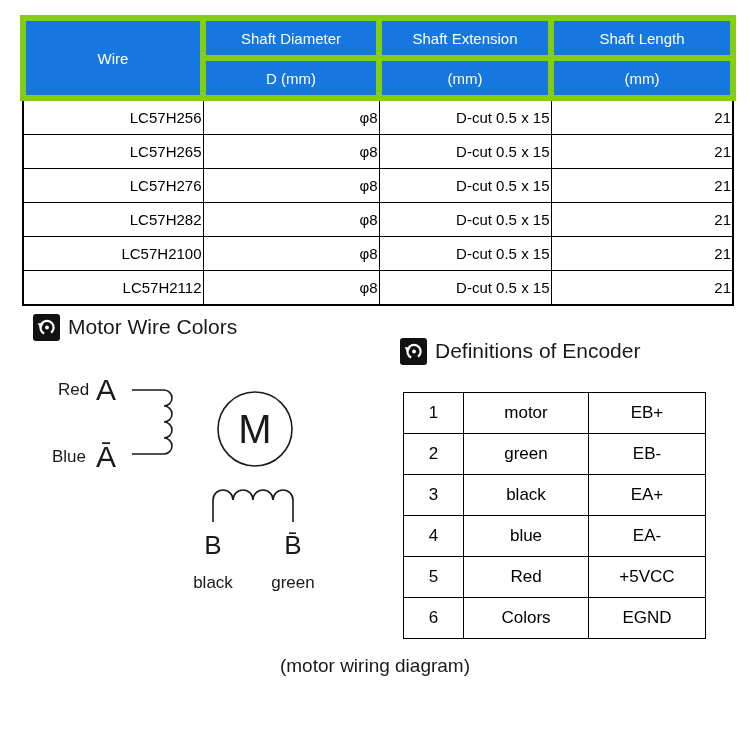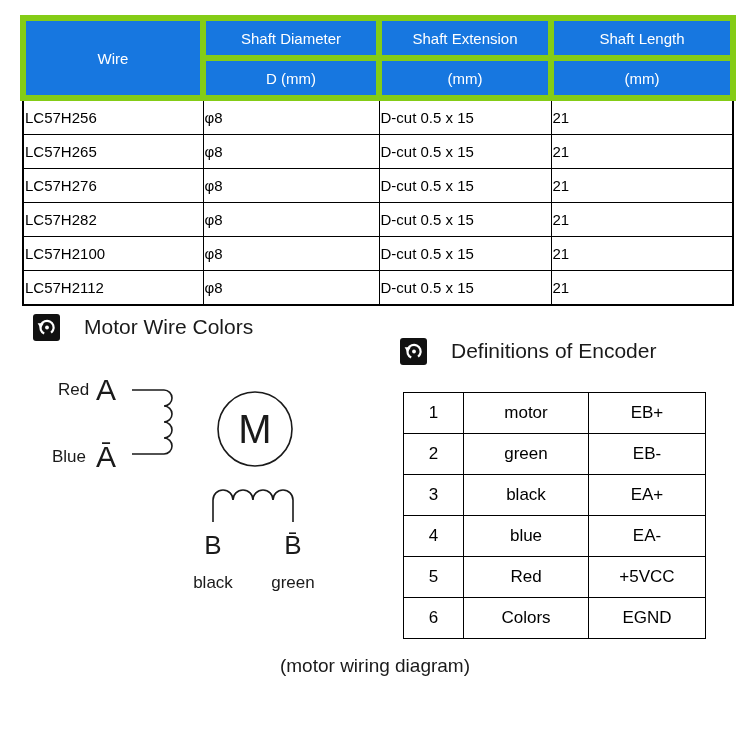--- a/index.html
+++ b/index.html
@@ -27,30 +27,30 @@
     background: var(--header-blue, #1777E0);
     color: var(--header-text, #ffffff);
     border: 6px solid #84cc16;
     font-weight: 400;
     height: 32px;
     text-align: center;
   }
   .spec-table td {
     border: 1px solid #000;
     height: 31px;
-    text-align: left;
+    text-align: right;
     background: #fff;
   }
 
   
   .section-header {
     position: absolute;
     display: flex;
     align-items: flex-start;
-    gap: 24px;
+    gap: 8px;
   }
   .section-title {
     font-size: 21px;
     color: #1a1a1a;
     line-height: 1.28;
     white-space: nowrap;
   }
   .motor-header { left: 33px; top: 314px; align-items: center; }
   .encoder-header { left: 400px; top: 314px; margin-top: 24px; }
   .icon-box { flex: 0 0 auto; display: block; }

